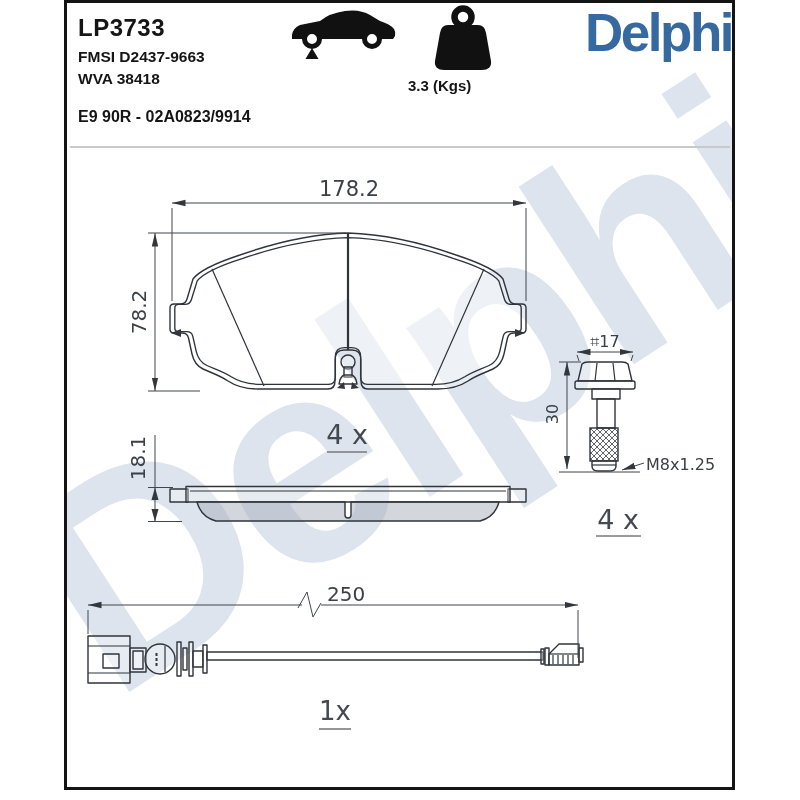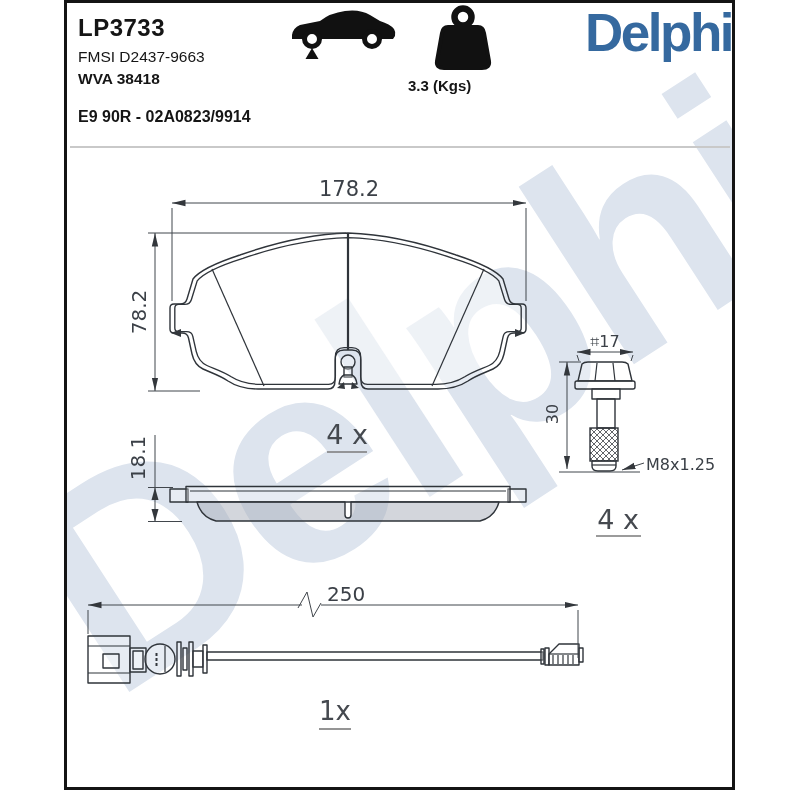--- a/index.html
+++ b/index.html
@@ -6,21 +6,21 @@
   .page{position:relative;width:800px;height:800px;background:#fff;overflow:hidden;
         font-family:"Liberation Sans",sans-serif;color:#151515;}
   .frame{position:absolute;left:64px;top:0;width:671px;height:790px;
          border:3px solid #141414;box-sizing:border-box;z-index:3;pointer-events:none;}
   .wm-clip{position:absolute;left:67px;top:3px;width:665px;height:784px;overflow:hidden;z-index:1;}
   .watermark{position:absolute;left:-130px;top:235px;width:950px;text-align:center;
              font-size:292px;font-weight:bold;letter-spacing:-8px;line-height:300px;
              color:#dde4ee;transform:rotate(-33deg);white-space:nowrap;}
   .hdr{position:absolute;z-index:4;}
   .pn{left:78px;top:14px;font-size:24px;font-weight:700;letter-spacing:.5px;}
-  .fmsi{left:78px;top:48px;font-size:15.5px;font-weight:400;text-align:center;}
+  .fmsi{left:78px;top:48px;font-size:15.5px;font-weight:700;text-align:center;}
   .wva{left:78px;top:70px;font-size:15.5px;font-weight:700;}
   .appr{left:78px;top:108px;font-size:16px;font-weight:700;}
   .wt-label{left:408px;top:77px;width:110px;text-align:left;font-size:15px;font-weight:700;}
   .logo{left:540px;top:2px;width:192px;text-align:right;font-size:53px;font-weight:800;
         letter-spacing:-2.5px;color:#35699f;}
   .hdr-sep{position:absolute;left:70px;top:146px;width:660px;height:2px;background:#c9c9c9;z-index:4;}
   svg.draw{position:absolute;left:0;top:0;z-index:2;}
   .part{stroke:#2f343a;stroke-width:1.4;fill:#fff;fill-opacity:.3;stroke-linejoin:round;}
   .gray{stroke:#2f343a;stroke-width:1.4;fill:#a7aeba;fill-opacity:.5;stroke-linejoin:round;}
   .ln{stroke:#2f343a;stroke-width:1.2;fill:none;}

